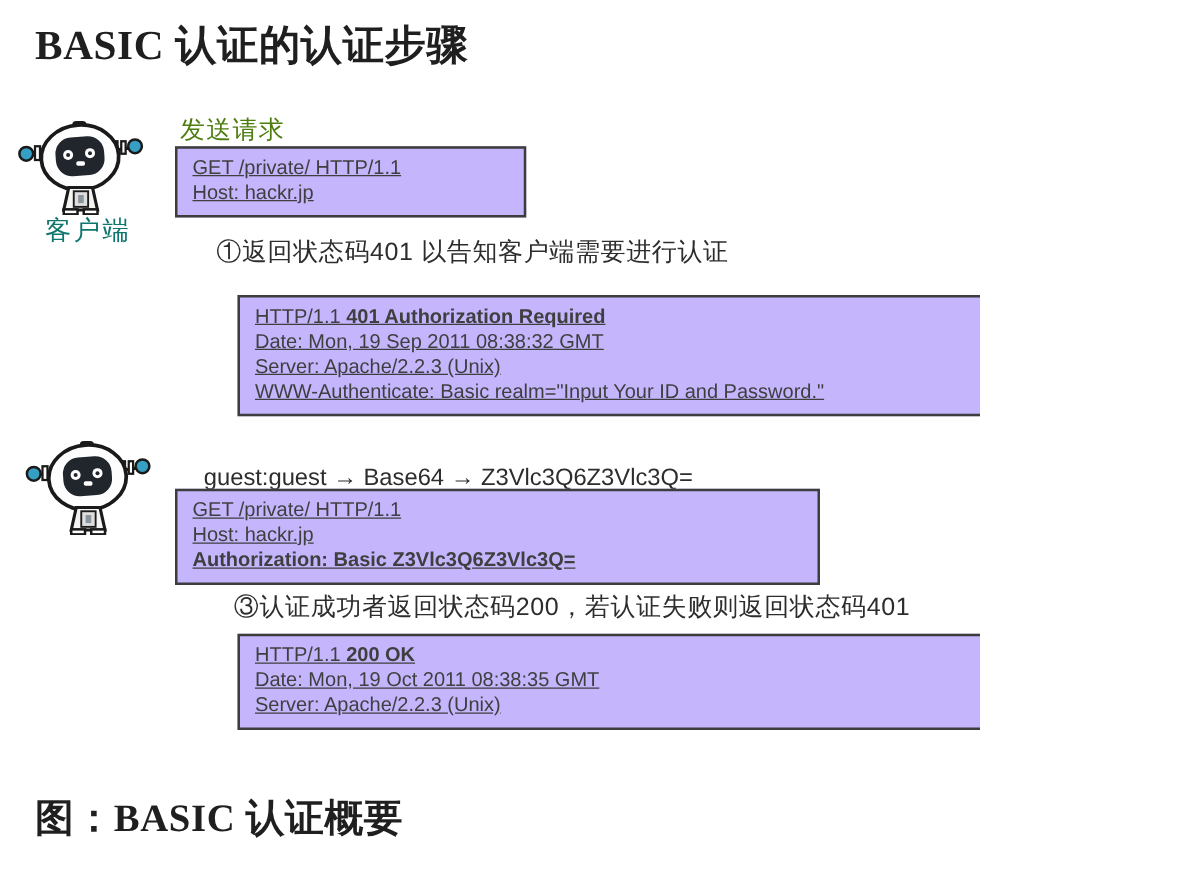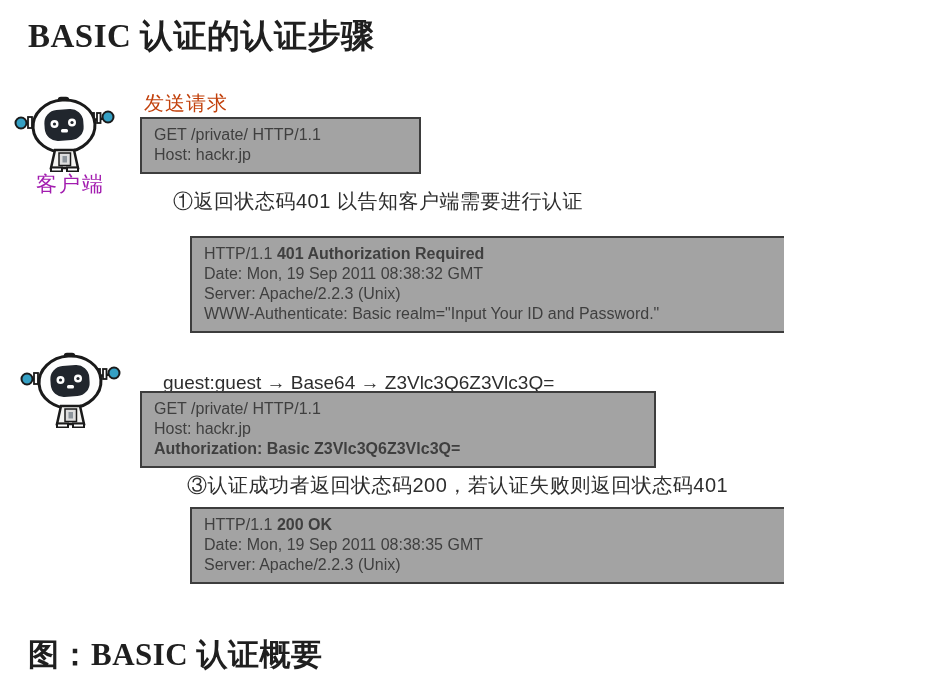--- a/index.html
+++ b/index.html
@@ -8,27 +8,27 @@
     font-family: "Liberation Sans", sans-serif; color: #333; overflow: hidden;
   }
   .serif-title {
     position: absolute; font-family: "Liberation Serif", serif; font-weight: bold;
     color: #1f1f1f; white-space: nowrap; letter-spacing: 0.5px;
   }
   .heading {
     position: absolute; font-size: 20px; color: #2d2d2d;
     white-space: nowrap; letter-spacing: 0.5px;
   }
-  .flow-label { position: absolute; font-size: 20px; color: #c2410c; white-space: nowrap; letter-spacing: 1px; }
-  .actor-label { position: absolute; font-size: 21px; color: #a21caf; white-space: nowrap; letter-spacing: 2px; }
+  .flow-label { position: absolute; font-size: 20px; color: #4d7c0f; white-space: nowrap; letter-spacing: 1px; }
+  .actor-label { position: absolute; font-size: 21px; color: #0f766e; white-space: nowrap; letter-spacing: 2px; }
   .encode-line { position: absolute; font-size: 19px; color: #2d2d2d; white-space: nowrap; }
   .msgbox {
-    position: absolute; border: 2px solid #3d3d3d; background: #a3a3a3;
+    position: absolute; border: 2px solid #3d3d3d; background: #c4b5fd;
     padding: 6px 12px 7px; font-size: 16px; line-height: 20px;
-    color: #3f3f3f; white-space: nowrap;
+    color: #3f3f3f; white-space: nowrap; text-decoration: underline;
   }
   .b { font-weight: bold; }
   .actor { position: absolute; }
 </style>
 </head>
 <body>
 
 <svg style="position:absolute;width:0;height:0" aria-hidden="true">
   <defs>
     <symbol id="client-robot" viewBox="0 0 104 76">
@@ -133,21 +133,21 @@
 
   <div class="msgbox" style="left:140px; top:391px; width:488px;">
     <div><span>GET /private/ HTTP/1.1</span><span class="b"></span></div>
     <div><span>Host: hackr.jp</span><span class="b"></span></div>
     <div><span></span><span class="b">Authorization: Basic Z3Vlc3Q6Z3Vlc3Q=</span></div>
   </div>
 
   <div class="heading" style="left:187px; top:472px;">③认证成功者返回状态码200，若认证失败则返回状态码401</div>
   <div class="msgbox" style="left:190px; top:507px; width:611px;">
     <div><span>HTTP/1.1 </span><span class="b">200 OK</span></div>
-    <div><span>Date: Mon, 19 Sep 2011 08:38:35 GMT</span><span class="b"></span></div>
+    <div><span>Date: Mon, 19 Oct 2011 08:38:35 GMT</span><span class="b"></span></div>
     <div><span>Server: Apache/2.2.3 (Unix)</span><span class="b"></span></div>
   </div>
 
   <svg class="actor" style="left:798px; top:490px;" width="100" height="86">
       <use href="#server-robot"></use>
     </svg>
 
   <div class="serif-title" style="left:28px; top:634px; font-size:31px;">图：BASIC 认证概要</div>
 
 </div>

